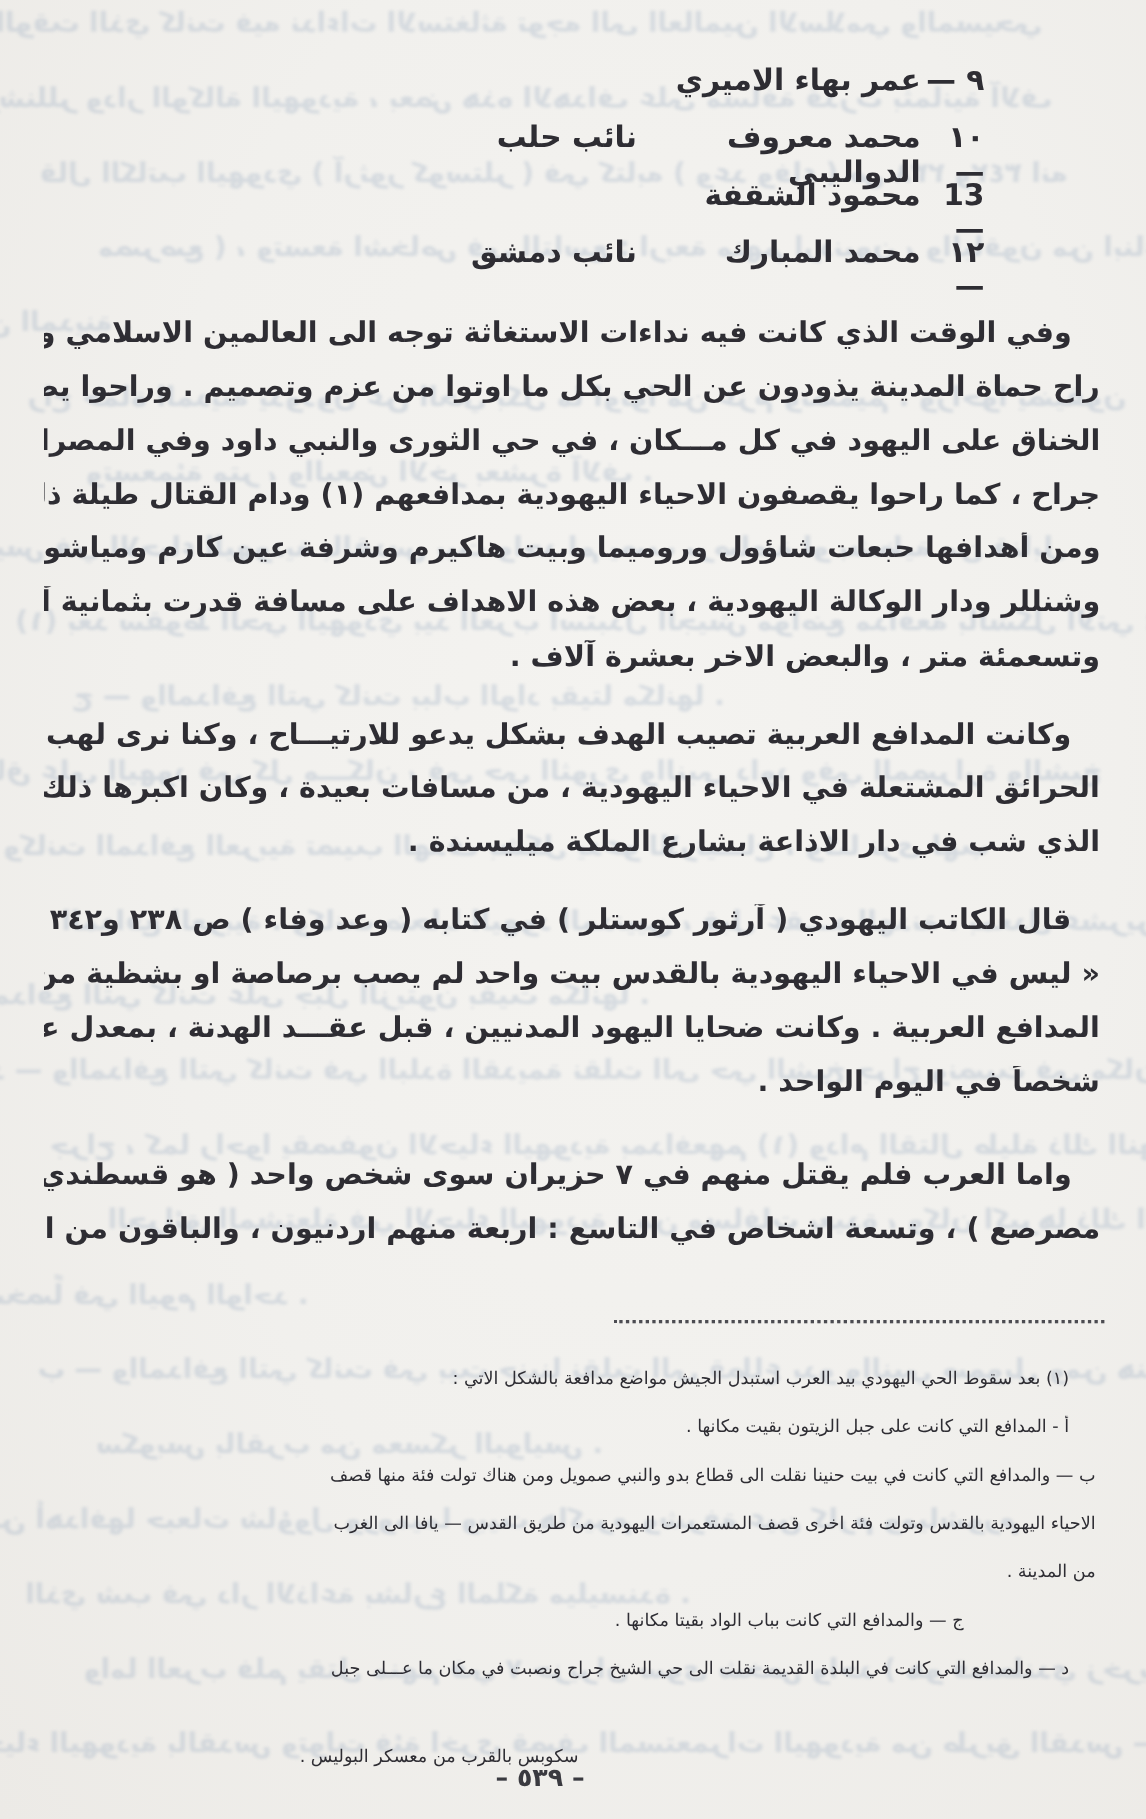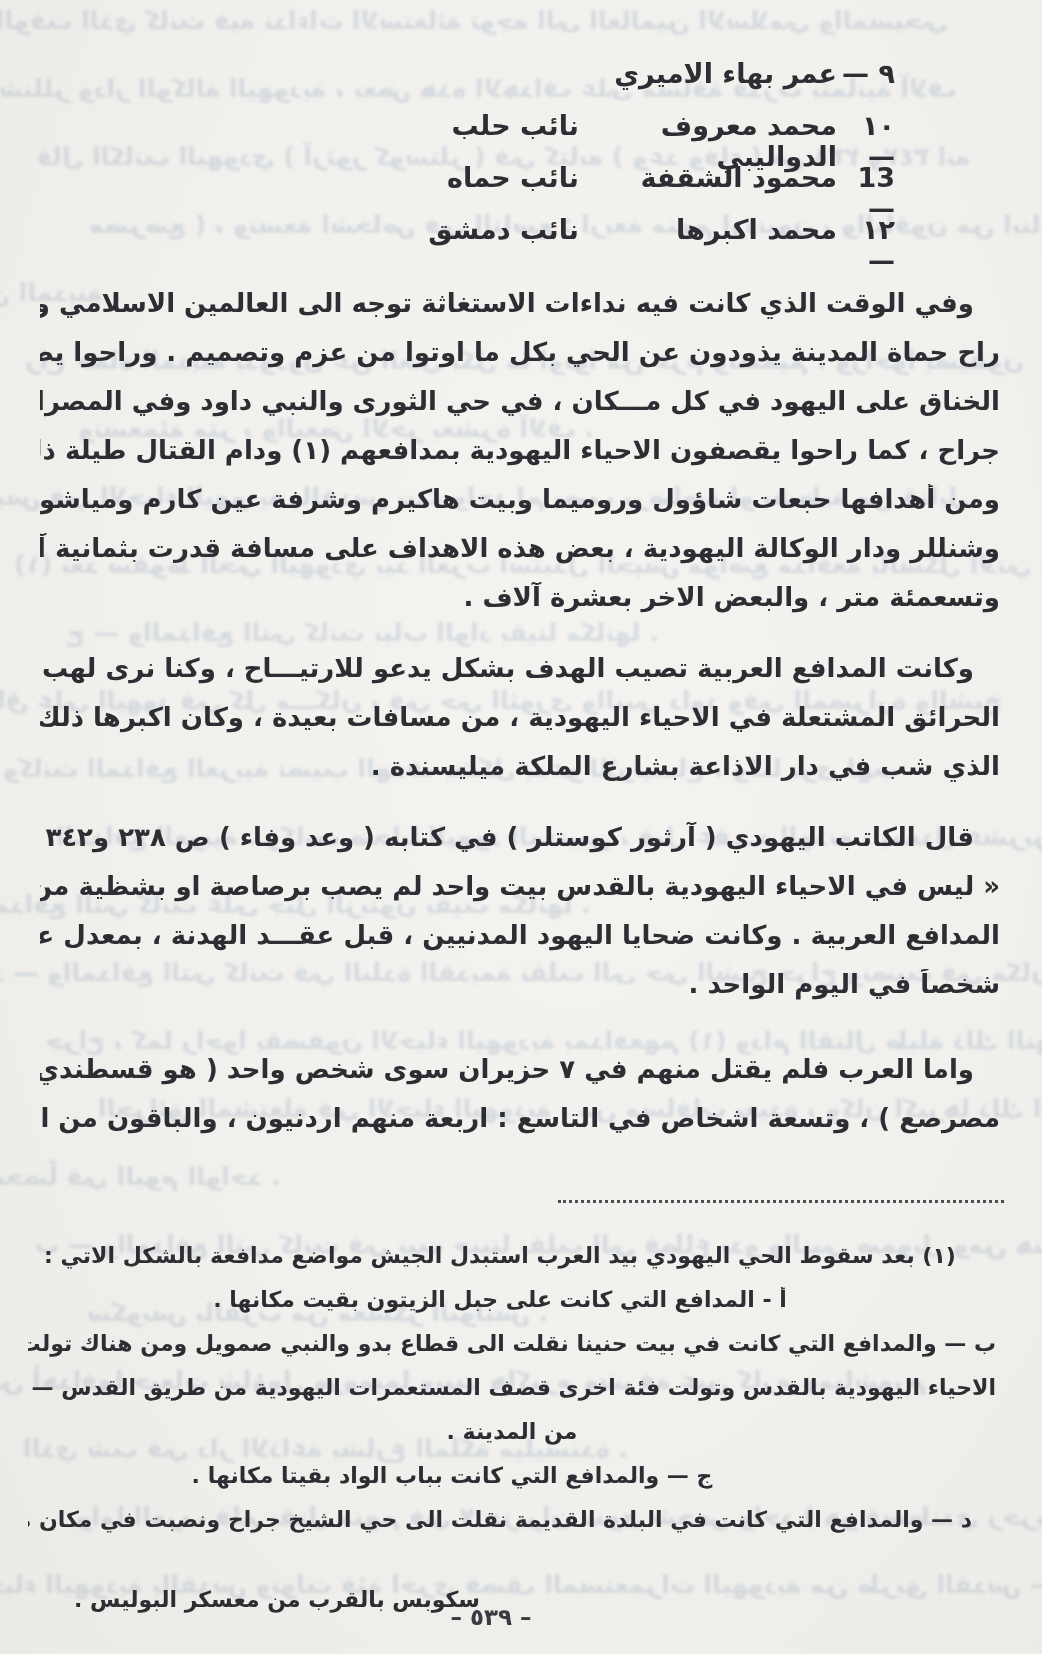--- a/index.html
+++ b/index.html
@@ -40,21 +40,21 @@
   .line{height:49px;font-size:26px;font-weight:bold;white-space:nowrap;overflow:hidden;}
   .line.indent{padding-right:26px;}
   
   .fn-divider{
     width:446px;height:0;
     margin:48px 38px 40px auto;
     border-top:3px dotted #4c4c52;
   }
   
   .footnotes{padding:0 46px 0 28px;}
-  .fn-line{height:44px;font-size:22px;font-weight:bold;white-space:nowrap;overflow:hidden;text-align:center;}
+  .fn-line{height:44px;font-size:16px;font-weight:normal;white-space:nowrap;overflow:hidden;}
   .fn-line.pr-sm{padding-right:24px;}
   .fn-line.pr-md{padding-right:120px;}
   .fn-line.pr-xl{padding-right:470px;margin-top:36px;}
   
   .page-number{
     position:absolute;left:0;right:60px;bottom:24px;
     text-align:center;
     font-size:23px;font-weight:bold;color:#3a3a40;
     letter-spacing:2px;
   }
@@ -99,25 +99,24 @@
         <span class="deputy-name">عمر بهاء الاميري</span>
       </div>
       <div class="deputy-row">
         <span class="deputy-num">١٠ —</span>
         <span class="deputy-name">محمد معروف الدواليبي</span>
         <span class="deputy-title">نائب حلب</span>
       </div>
       <div class="deputy-row">
         <span class="deputy-num">13 —</span>
         <span class="deputy-name">محمود الشقفة</span>
-        <span class="deputy-title">نائب حماه</span>
       </div>
       <div class="deputy-row">
         <span class="deputy-num">١٢ —</span>
-        <span class="deputy-name">محمد اكبرها</span>
+        <span class="deputy-name">محمد المبارك</span>
         <span class="deputy-title">نائب دمشق</span>
       </div>
     </div>
 
     <div class="paras">
       <div class="para">
         <div class="line indent">وفي الوقت الذي كانت فيه نداءات الاستغاثة توجه الى العالمين الاسلامي والمسيحي</div>
         <div class="line">راح حماة المدينة يذودون عن الحي بكل ما اوتوا من عزم وتصميم . وراحوا يضيقون</div>
         <div class="line">الخناق على اليهود في كل مـــكان ، في حي الثورى والنبي داود وفي المصرارة والشيخ</div>
         <div class="line">جراح ، كما راحوا يقصفون الاحياء اليهودية بمدافعهم (١) ودام القتال طيلة ذلك النهار</div>

